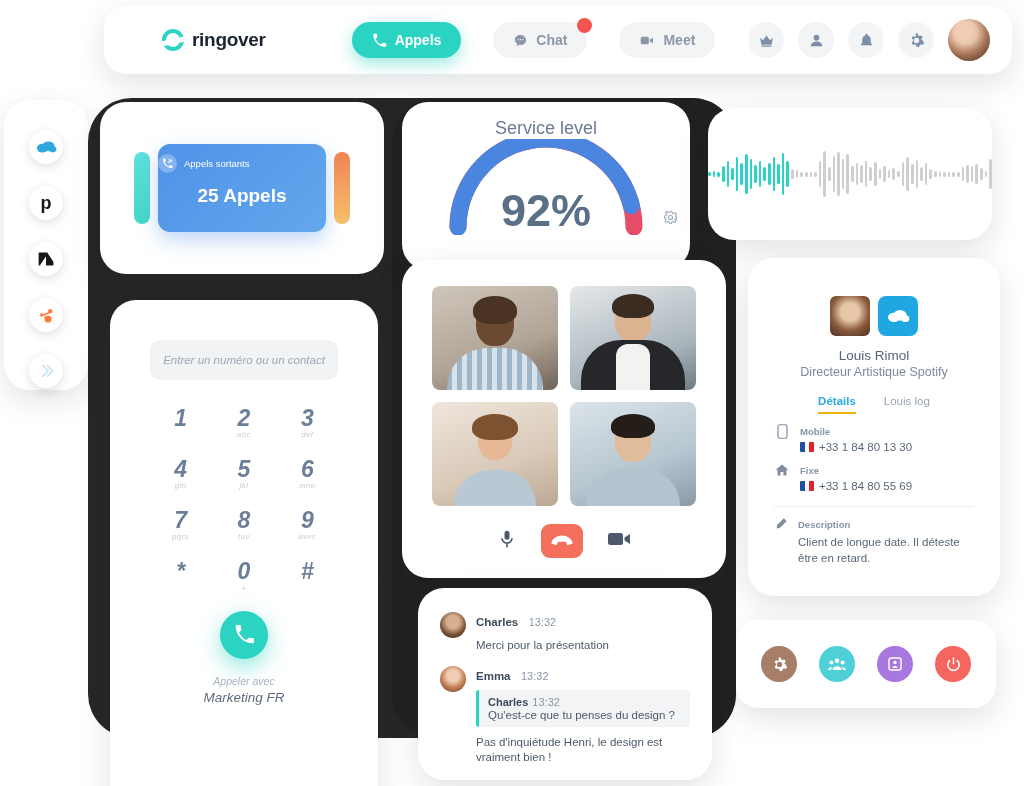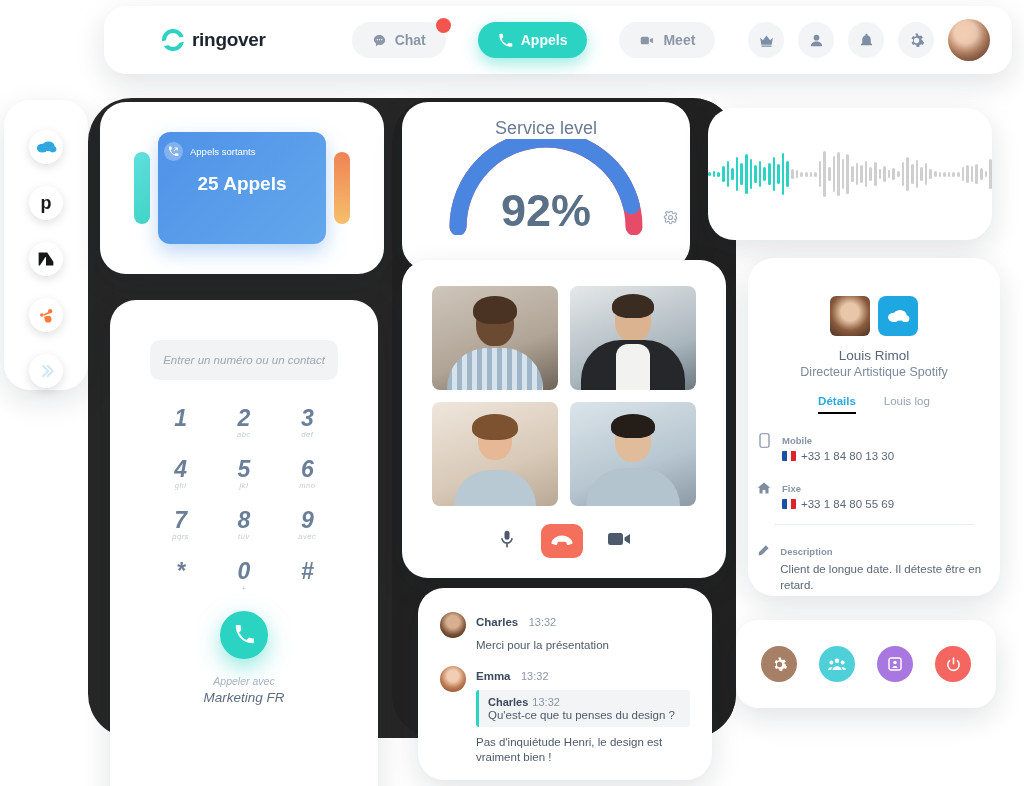--- a/index.html
+++ b/index.html
@@ -96,24 +96,24 @@
     font-weight: 800; font-size: 17px; cursor: pointer;
   }
 
   
   .calls-card { left: 100px; top: 102px; width: 284px; height: 172px; }
   .calls-inner { position: absolute; inset: 0; display: flex; align-items: center; justify-content: center; }
   .stripe { width: 16px; height: 72px; border-radius: 8px; }
   .stripe.left  { background: linear-gradient(180deg,#5fe0dc,#44d7c8); margin-right: 8px; }
   .stripe.right { background: linear-gradient(180deg,#f08355,#f5c06a); margin-left: 8px; }
   .calls-box {
-    width: 168px; height: 112px; border-radius: 12px;
+    width: 168px; height: 88px; border-radius: 12px;
     background: linear-gradient(135deg,#4f92e8,#63a7ec);
     box-shadow: 0 8px 20px rgba(70,140,230,.35);
-    padding: 10px 6px; color: #fff;
+    padding: 10px 0; color: #fff;
   }
   .calls-row { display: flex; align-items: center; gap: 7px; }
   .calls-circ {
     width: 19px; height: 19px; border-radius: 50%;
     background: rgba(255,255,255,.28);
     display: flex; align-items: center; justify-content: center;
   }
   .calls-label { font-size: 9.5px; }
   .calls-big { font-size: 19px; font-weight: 700; text-align: center; margin-top: 12px; }
 
@@ -185,22 +185,22 @@
     background: radial-gradient(circle at 50% 40%, #e8c6a8 0 28%, #8a5b3d 60%, #4a3023 100%);
   }
   .sf-badge {
     width: 40px; height: 40px; border-radius: 8px; background: #1ea7e1;
     display: flex; align-items: center; justify-content: center;
   }
   .contact-name { text-align: center; margin-top: 12px; font-size: 13.5px; color: #56657a; }
   .contact-role { text-align: center; margin-top: 2px; font-size: 12.5px; color: #7b8a9d; }
   .ctabs { display: flex; justify-content: center; gap: 28px; margin-top: 16px; }
   .ctab { font-size: 11.5px; color: #98a4b4; padding-bottom: 5px; cursor: pointer; }
-  .ctab.active { color: #2aa8e0; font-weight: 700; border-bottom: 2px solid #000000; }
-  .crow { display: flex; gap: 10px; padding: 0 8px; margin-top: 16px; }
+  .ctab.active { color: #2aa8e0; font-weight: 700; border-bottom: 2px solid #eab308; }
+  .crow { display: flex; gap: 10px; padding: 0 26px; margin-top: 7px; }
   .crow .ico { width: 16px; display: flex; justify-content: center; padding-top: 3px; }
   .crow .lab { font-size: 9.5px; font-weight: 700; color: #8795a8; }
   .crow .val { font-size: 11.5px; color: #5a6878; display: flex; align-items: center; gap: 5px; margin-top: 2px; }
   .flag { width: 14px; height: 10px; display: inline-flex; border-radius: 1px; overflow: hidden; }
   .flag i { flex: 1; display: block; }
   .divider { height: 1px; background: #e8ebef; margin: 14px 26px 0; }
   .desc-text { font-size: 11.5px; color: #5a6878; line-height: 1.35; margin-top: 3px; }
 
   
   .chat-card { left: 418px; top: 588px; width: 294px; height: 192px; }
@@ -237,40 +237,40 @@
   <div class="backdrop"></div>
   <div class="backdrop b2"></div>
 
   <div class="card header">
     <div class="logo">
       <span class="logo-mark"></span>
       <span class="logo-text">ringover</span>
     </div>
 
     <div class="nav">
+      <div class="pill active">
+        <span>
+          <svg width="15" height="15" viewBox="0 0 24 24" fill="#ffffff">
+              <path d="M6.6 10.8c1.7 3.3 4.3 5.9 7.6 7.6l2.5-2.5c.3-.3.8-.4 1.2-.3 1.2.4 2.5.6 3.9.6.6 0 1 .4 1 1V21c0 .6-.4 1-1 1C10.8 22 2 13.2 2 2.2c0-.6.4-1 1-1h3.8c.6 0 1 .4 1 1 0 1.3.2 2.6.6 3.9.1.4 0 .9-.3 1.2l-2.5 2.5z"></path>
+            </svg>
+        </span>
+        <span>Appels</span>
+      </div>
+
       <div class="pill">
         <span>
           <svg width="15" height="15" viewBox="0 0 24 24" fill="#8b97a8">
               <path d="M12 3C6.9 3 3 6.4 3 10.6c0 2.4 1.3 4.5 3.3 5.9V21l3.6-2.1c.7.1 1.4.2 2.1.2 5.1 0 9-3.4 9-7.6S17.1 3 12 3z"></path>
               <circle cx="8.6" cy="10.6" r="1" fill="#fff"></circle>
               <circle cx="12" cy="10.6" r="1" fill="#fff"></circle>
               <circle cx="15.4" cy="10.6" r="1" fill="#fff"></circle>
             </svg>
         </span>
         <span>Chat</span>
         <span class="badge"></span>
-      </div>
-
-      <div class="pill active">
-        <span>
-          <svg width="15" height="15" viewBox="0 0 24 24" fill="#ffffff">
-              <path d="M6.6 10.8c1.7 3.3 4.3 5.9 7.6 7.6l2.5-2.5c.3-.3.8-.4 1.2-.3 1.2.4 2.5.6 3.9.6.6 0 1 .4 1 1V21c0 .6-.4 1-1 1C10.8 22 2 13.2 2 2.2c0-.6.4-1 1-1h3.8c.6 0 1 .4 1 1 0 1.3.2 2.6.6 3.9.1.4 0 .9-.3 1.2l-2.5 2.5z"></path>
-            </svg>
-        </span>
-        <span>Appels</span>
       </div>
 
       <div class="pill">
         <span>
           <svg width="16" height="15" viewBox="0 0 24 24" fill="#8b97a8">
               <rect x="2" y="6" width="13" height="12" rx="2.5"></rect>
               <path d="M16.5 10.5l5-3v9l-5-3z"></path>
             </svg>
         </span>
         <span>Meet</span>

